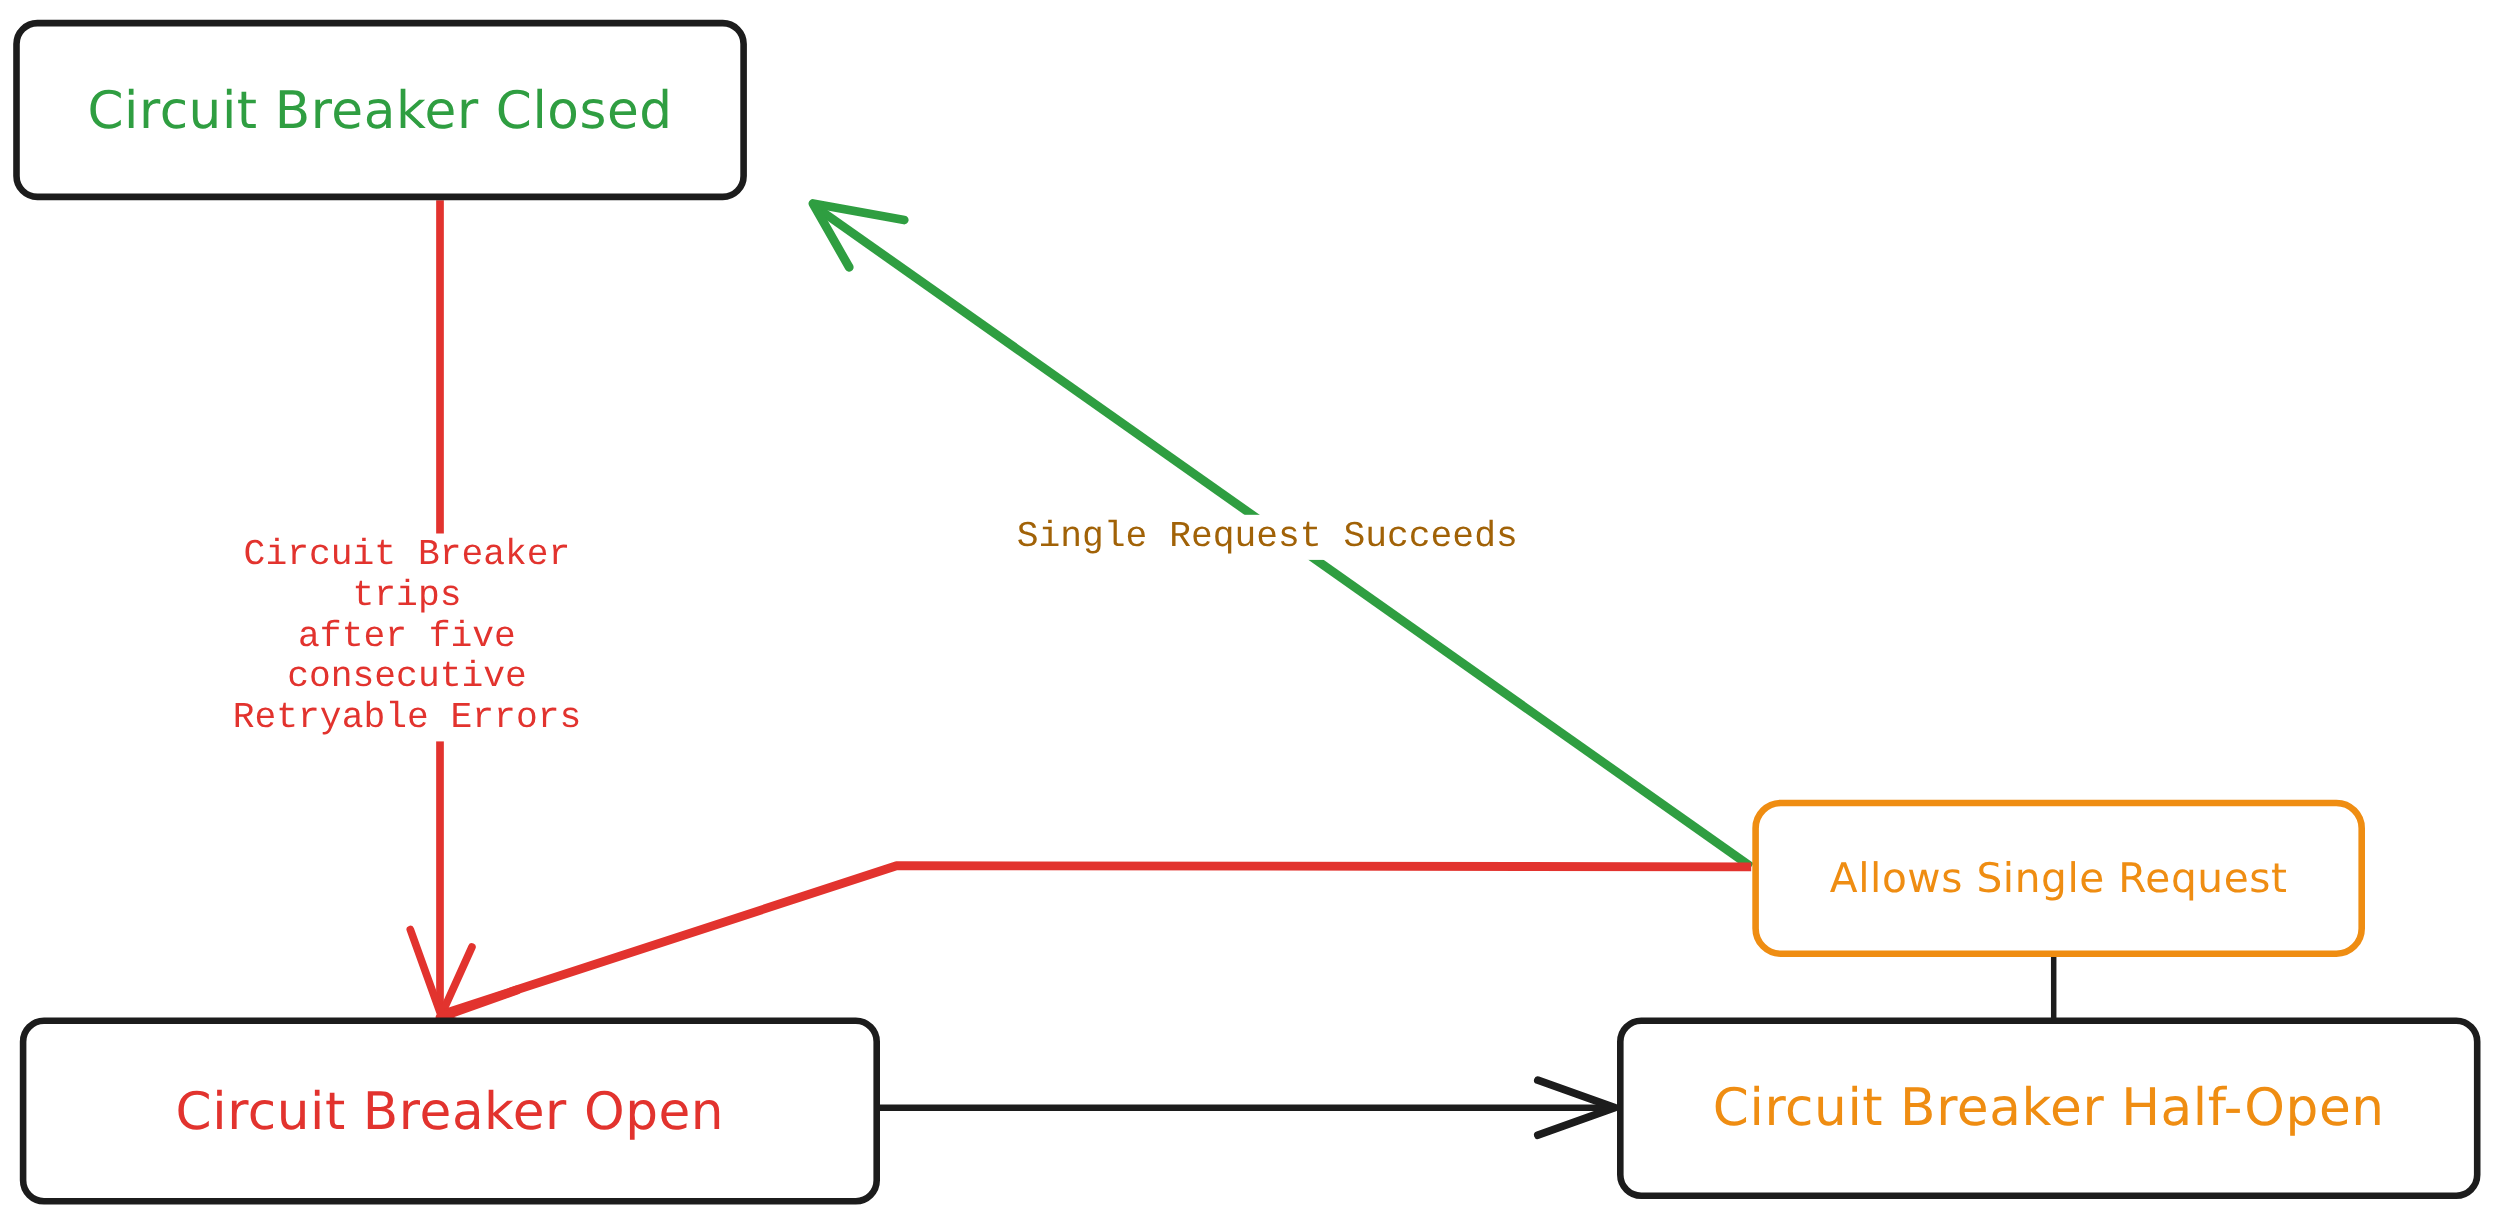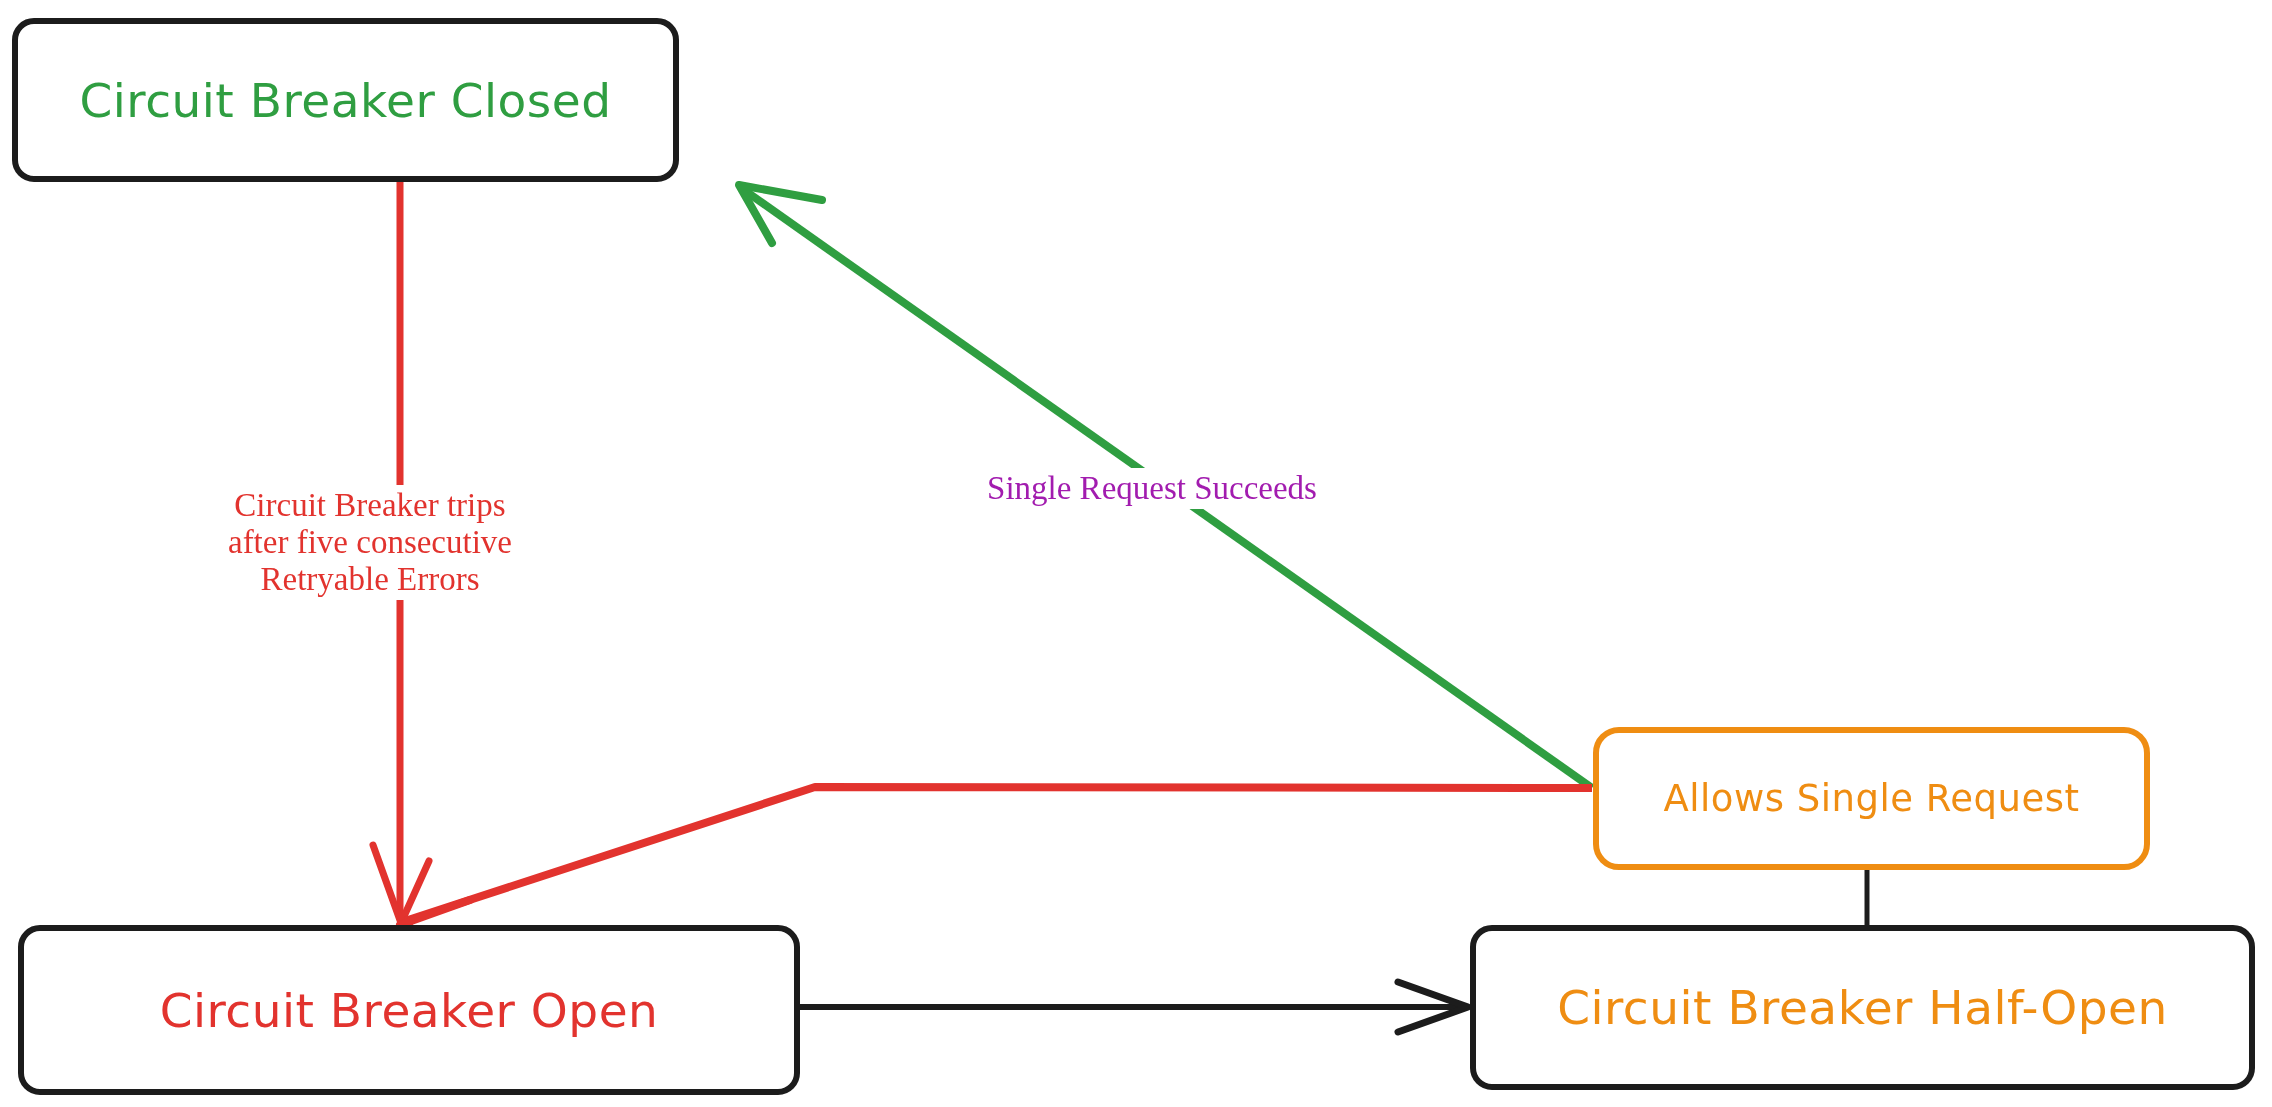--- a/index.html
+++ b/index.html
@@ -58,39 +58,39 @@
   #node-half    { left: 1470px; top: 925px; width: 785px; height: 165px; }
 
   #node-closed .node-label { font-size: 47px; }
   #node-open   .node-label { font-size: 47px; }
   #node-half   .node-label { font-size: 47px; }
   #node-allows .node-label { font-size: 37px; }
 
   .edge-label {
     position: absolute;
     background: #ffffff;
-    font-family: Liberation Serif, serif;
+    font-family: Liberation Mono, monospace;
     font-size: 33px;
     line-height: 1.12;
     text-align: center;
     white-space: pre-line;
     padding: 2px 8px;
     box-sizing: border-box;
   }
   #label-trips {
     left: 168px;
     top: 485px;
     width: 404px;
     color: #e2332e;
   }
   #label-succeeds {
     left: 905px;
     top: 468px;
     width: 494px;
-    color: #a21caf;
+    color: #a16207;
   }
   #label-fails {
     left: 930px;
     top: 762px;
     width: 412px;
     color: #e2332e;
   }
   #label-delay {
     left: 960px;
     top: 955px;

